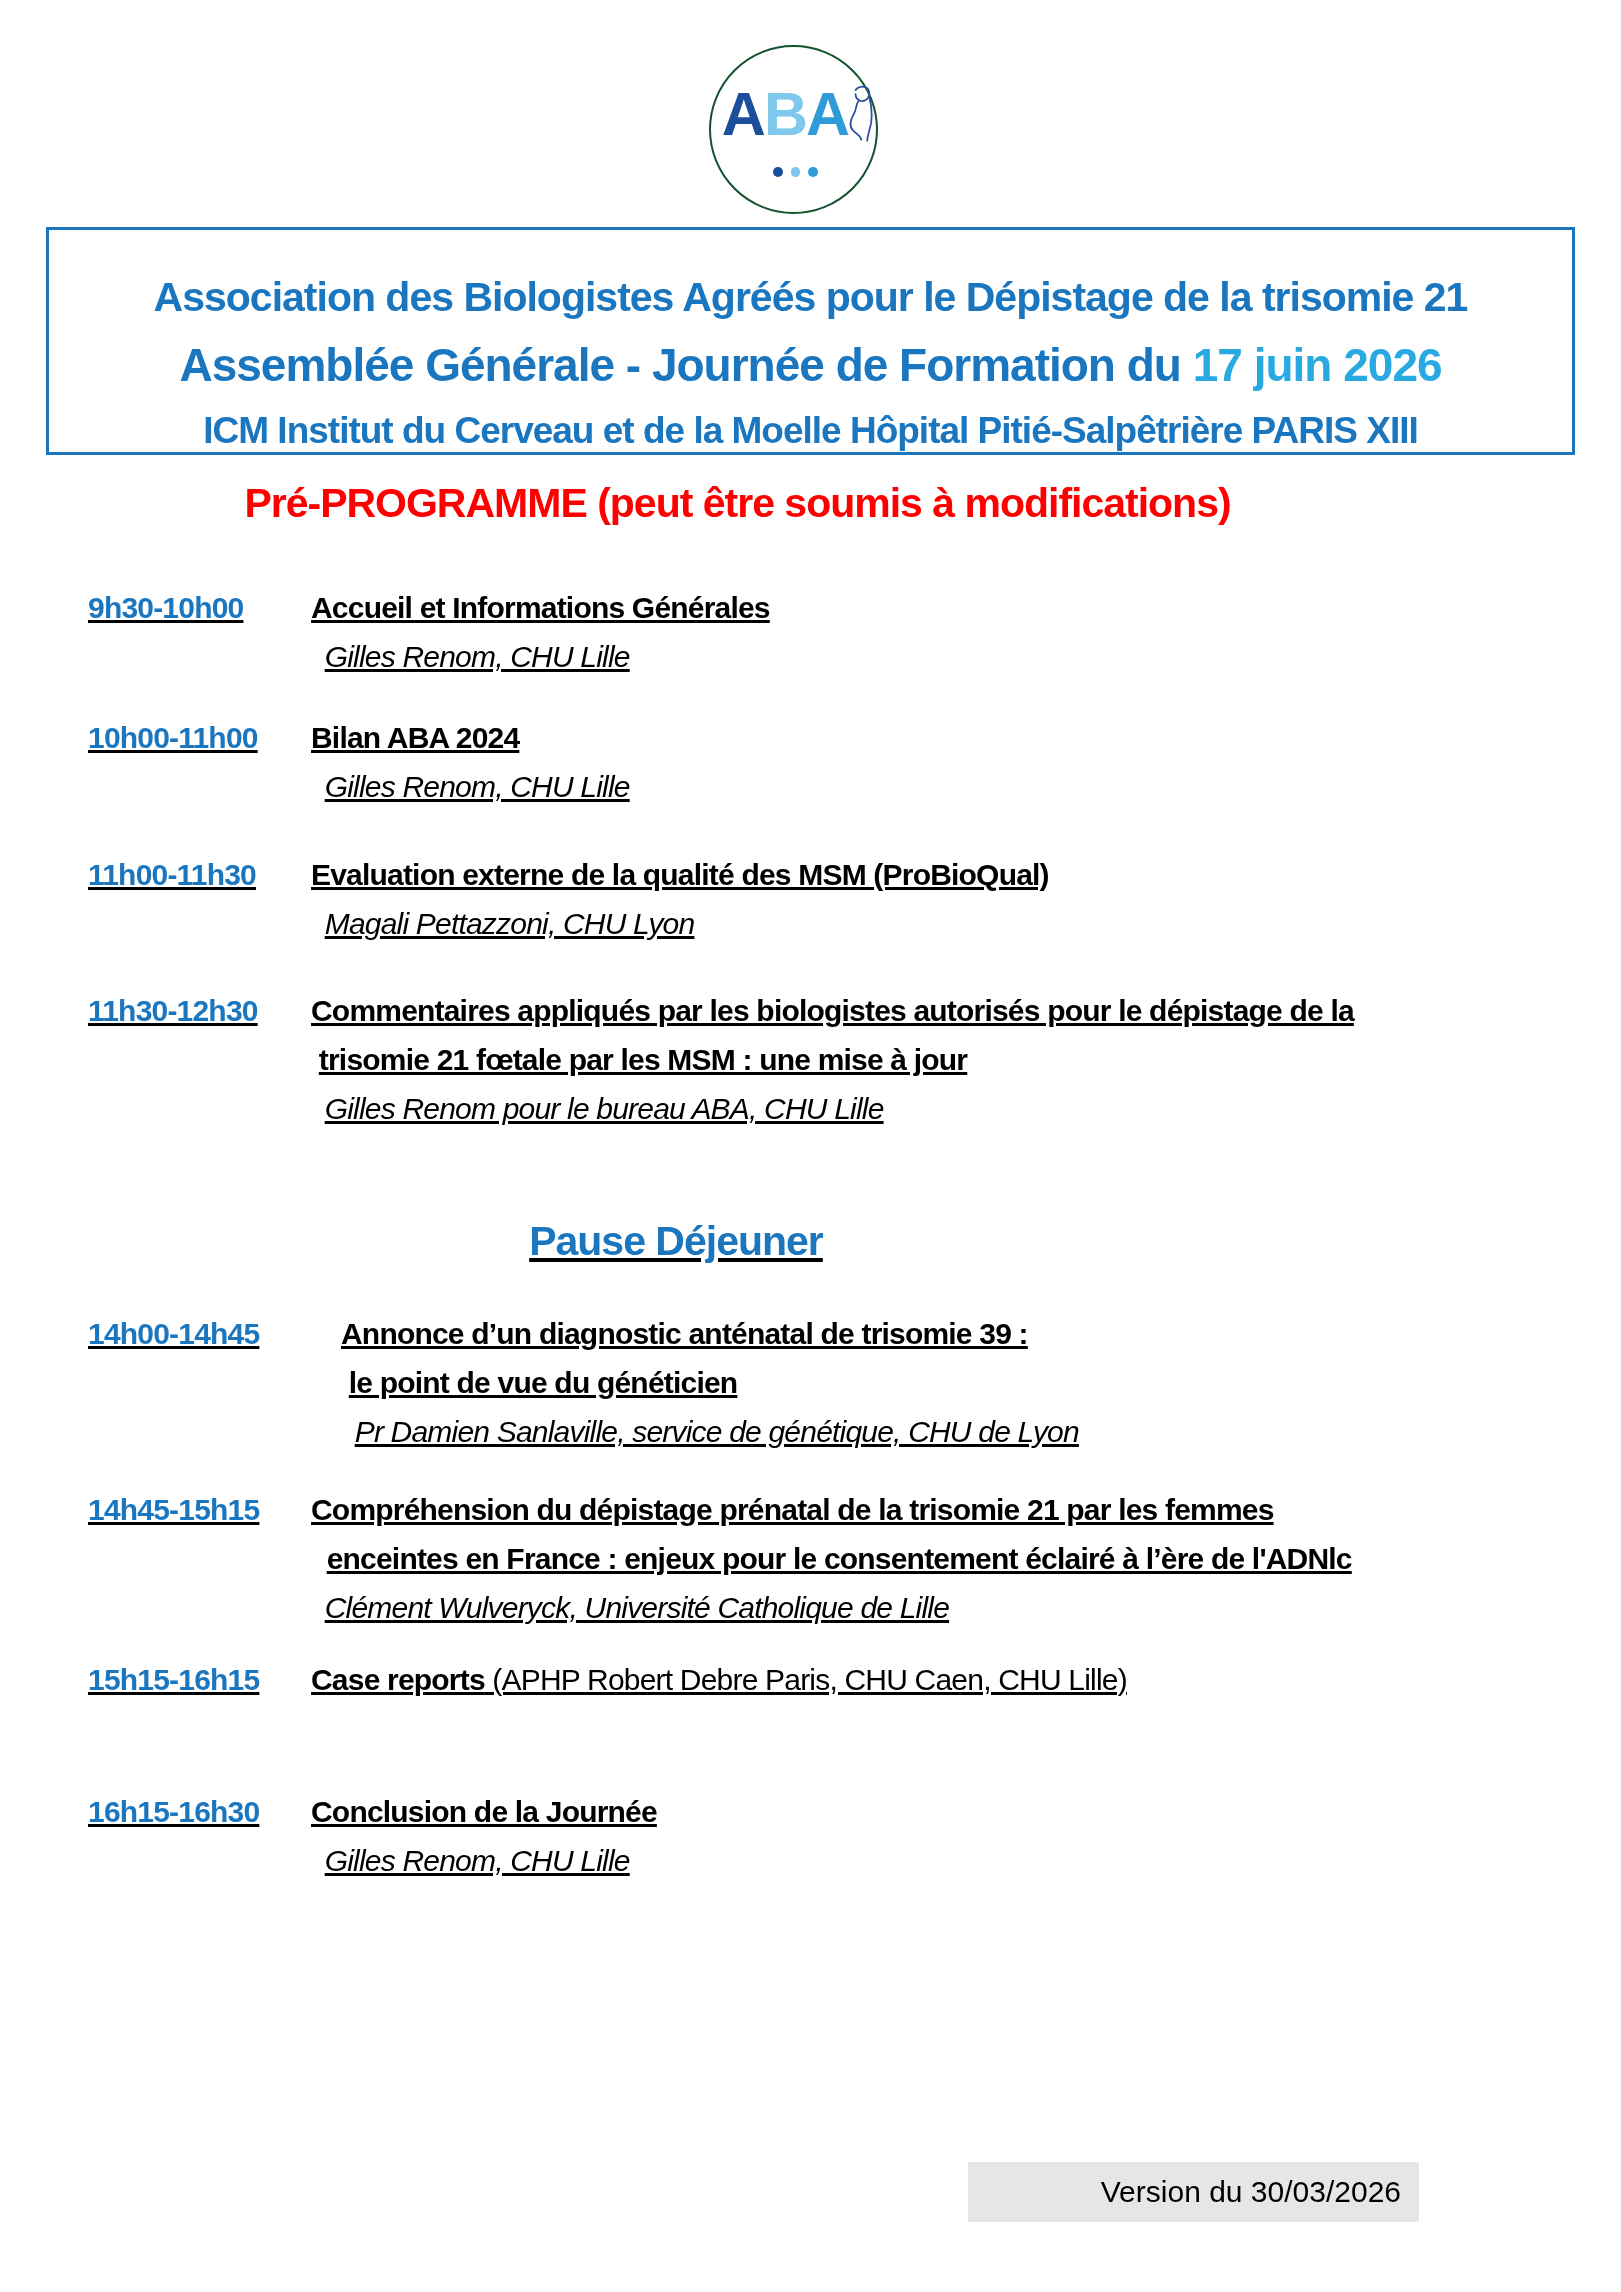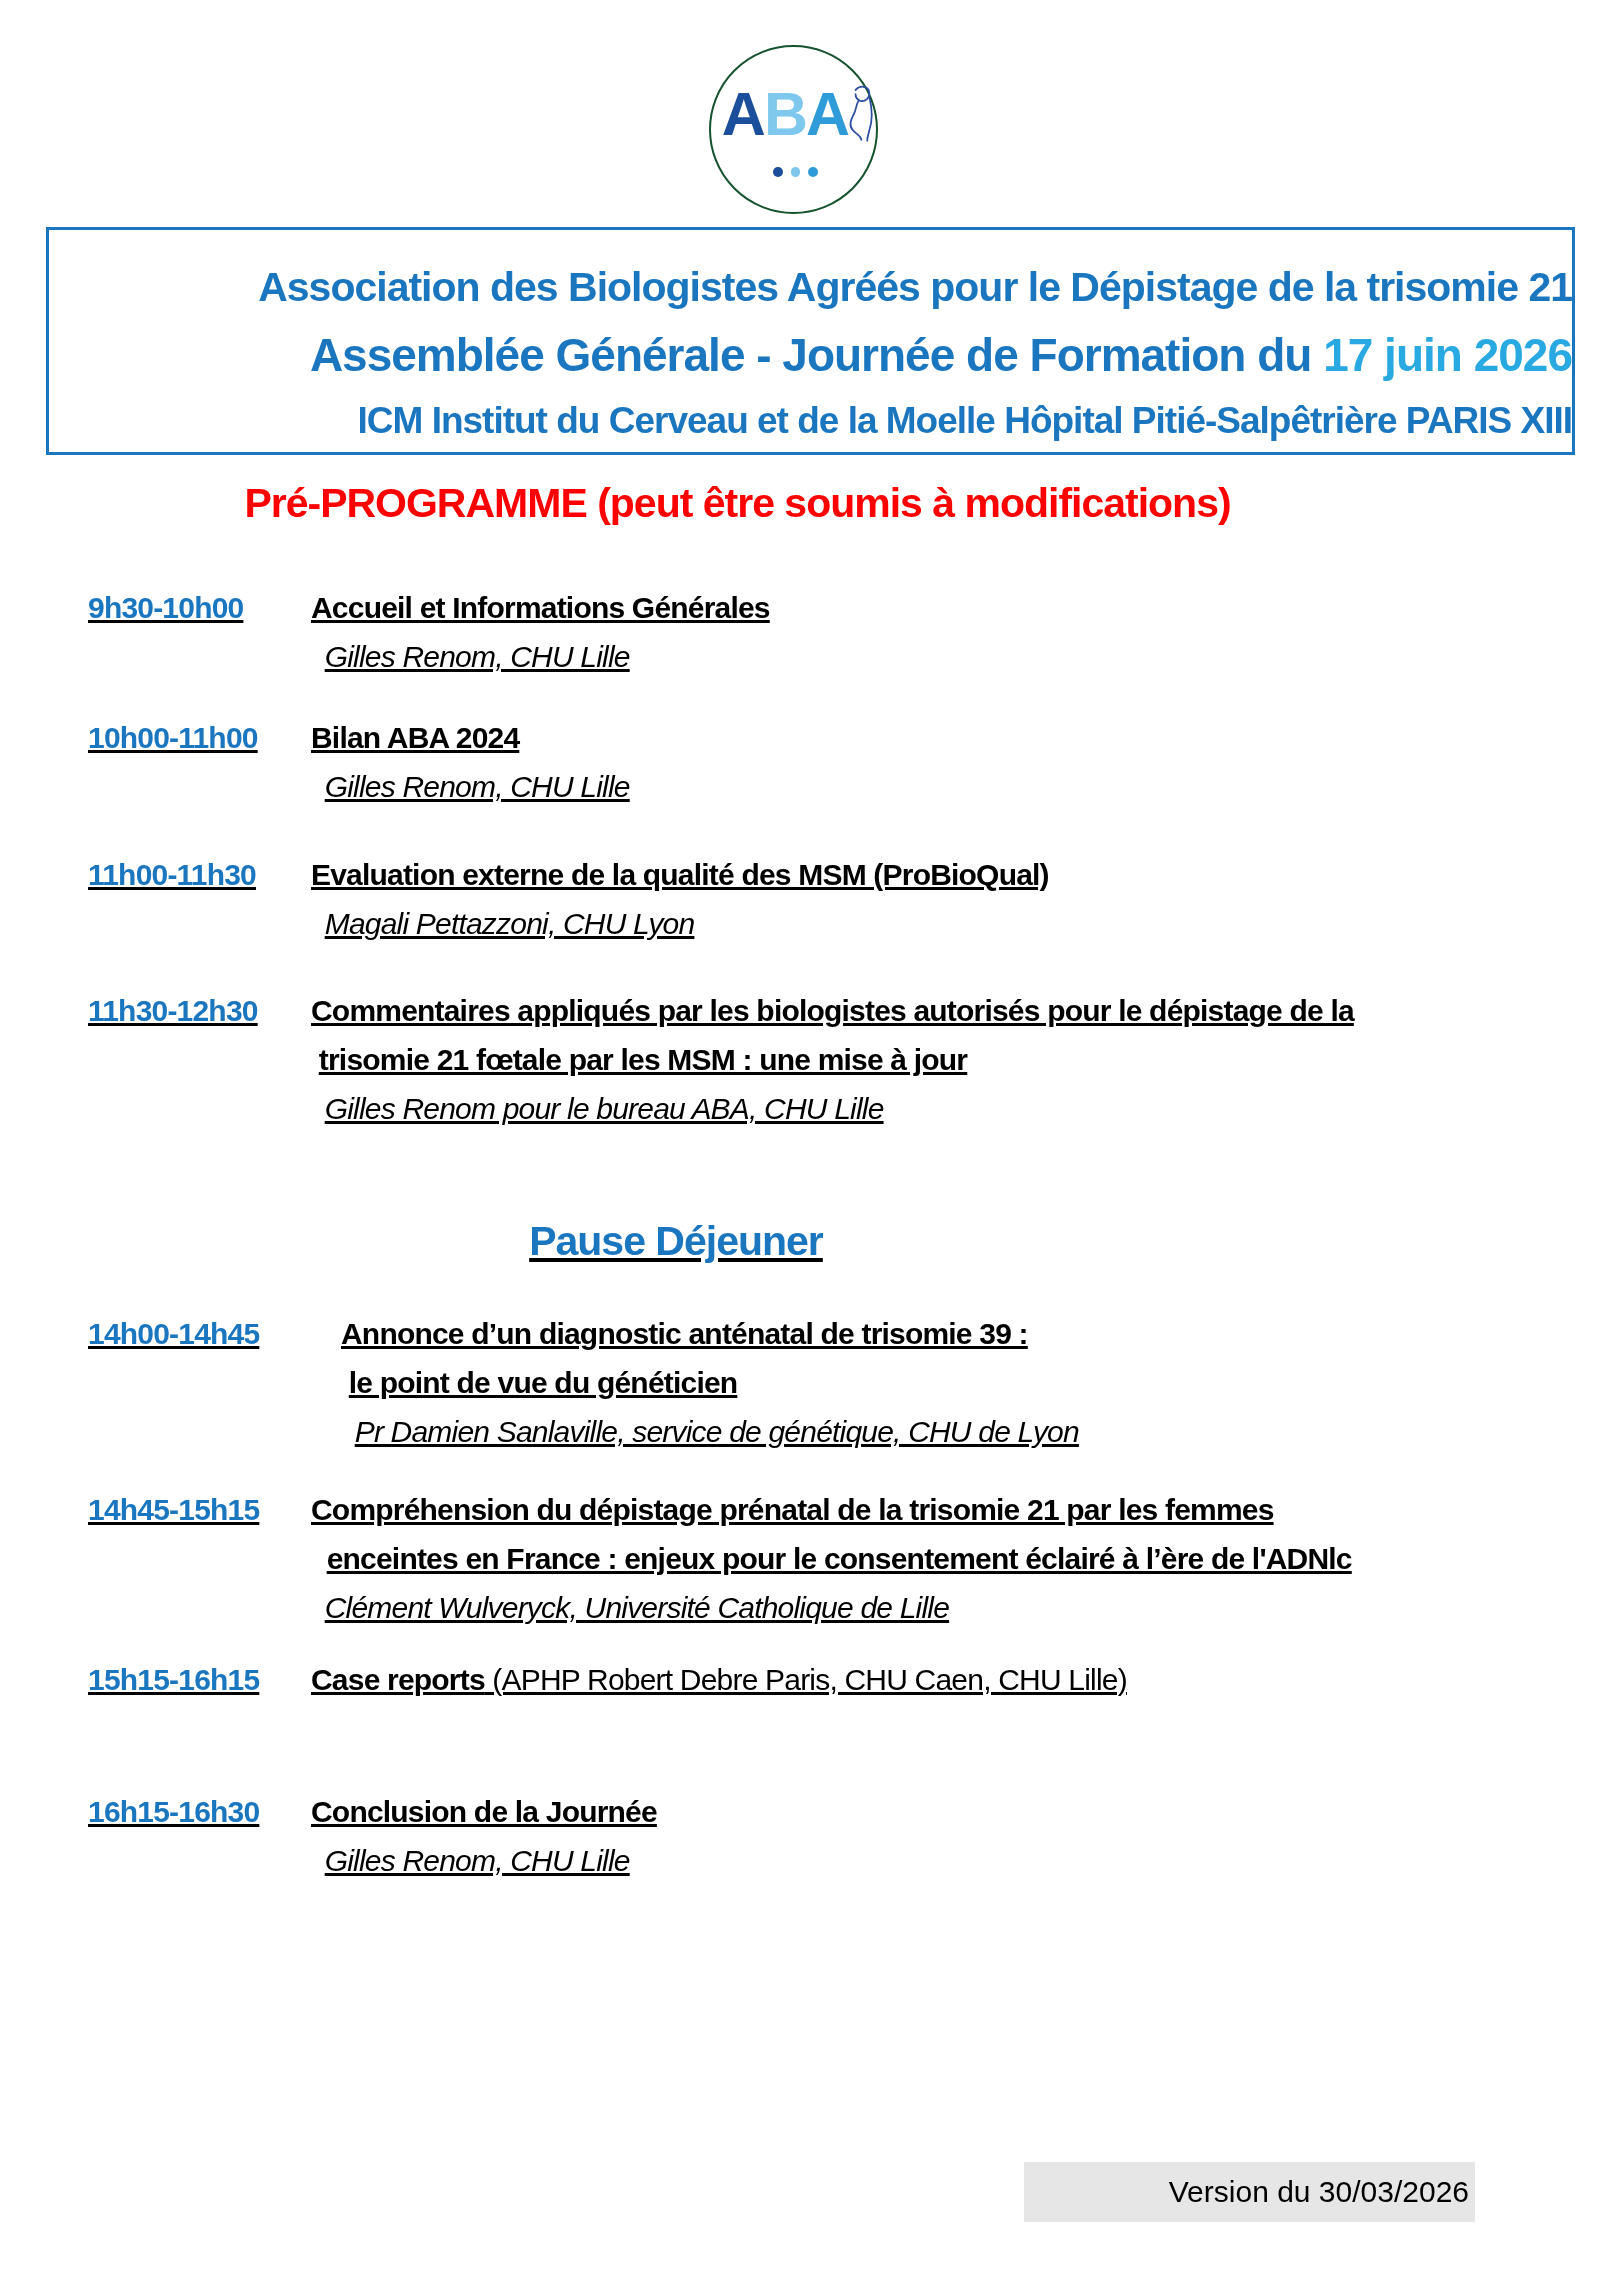--- a/index.html
+++ b/index.html
@@ -17,21 +17,21 @@
   .logo-letters .a2 { color:#2f9cd9; }
   .logo-figure { position:absolute; left:129px; top:37px; }
   .logo-dots { position:absolute; left:0; top:116px; width:169px; text-align:center; }
   .logo-dots i { display:inline-block; width:9.8px; height:9.8px; border-radius:50%; margin:0 3.9px; }
   .logo-dots i:nth-child(1){ background:#1b4e9b; }
   .logo-dots i:nth-child(2){ background:#7ec7ed; }
   .logo-dots i:nth-child(3){ background:#2f9cd9; }
 
   
   .header-box { position:absolute; left:46px; top:227px; width:1529px; height:228px;
-    border:3.9px solid #1b76c0; background:#fff; text-align:right; padding-top:25px; }
+    border:3.9px solid #1b76c0; background:#fff; text-align:center; padding-top:35px; }
   .header-l1 { color:#1b76c0; font-weight:bold; font-size:41px; line-height:65px; letter-spacing:-1px; }
   .header-l2 { color:#1b76c0; font-weight:bold; font-size:46px; line-height:71px; letter-spacing:-1px; }
   .header-l2 .date { color:#29a9e1; }
   .header-l3 { color:#1b76c0; font-weight:bold; font-size:37px; line-height:59px; letter-spacing:-1px; }
 
   
   .pre-title { position:absolute; left:0; top:480px; width:1475px; text-align:center;
     color:#ff0000; font-weight:bold; font-size:41px; letter-spacing:-1px; }
 
   
@@ -46,22 +46,22 @@
   .entry .title2.more { padding-left:15.7px; }
   .entry .speaker { font-style:italic; line-height:49px; padding-left:13.7px; }
   .mb33 { margin-bottom:32px; } .mb40 { margin-bottom:39px; } .mb39 { margin-bottom:38px; }
   .mb86 { margin-bottom:84px; } .mb44 { margin-bottom:43px; } .mb30 { margin-bottom:29px;gap:30px; }
   .mb23 { margin-bottom:22.5px; } .mb85 { margin-bottom:83px; }
 
   .pause-line { width:1176px; text-align:center; color:#1b76c0; font-weight:bold;
     font-size:41px; line-height:49px; letter-spacing:-1px; }
 
   
-  .version-box { position:absolute; left:1024px; top:2162px; width:451px; height:60px;
-    background:#e6e6e6; text-align:right; padding-right:6px;
+  .version-box { position:absolute; left:968px; top:2162px; width:451px; height:60px;
+    background:#e6e6e6; text-align:right; padding-right:18px;
     font-size:30px; line-height:60px; color:#000; letter-spacing:0; }
 </style>
 </head>
 <body>
 
 <div class="page">
 
   <div class="logo">
     <div class="logo-letters">
       <span class="a1">A</span><span class="b">B</span><span class="a2">A</span>

